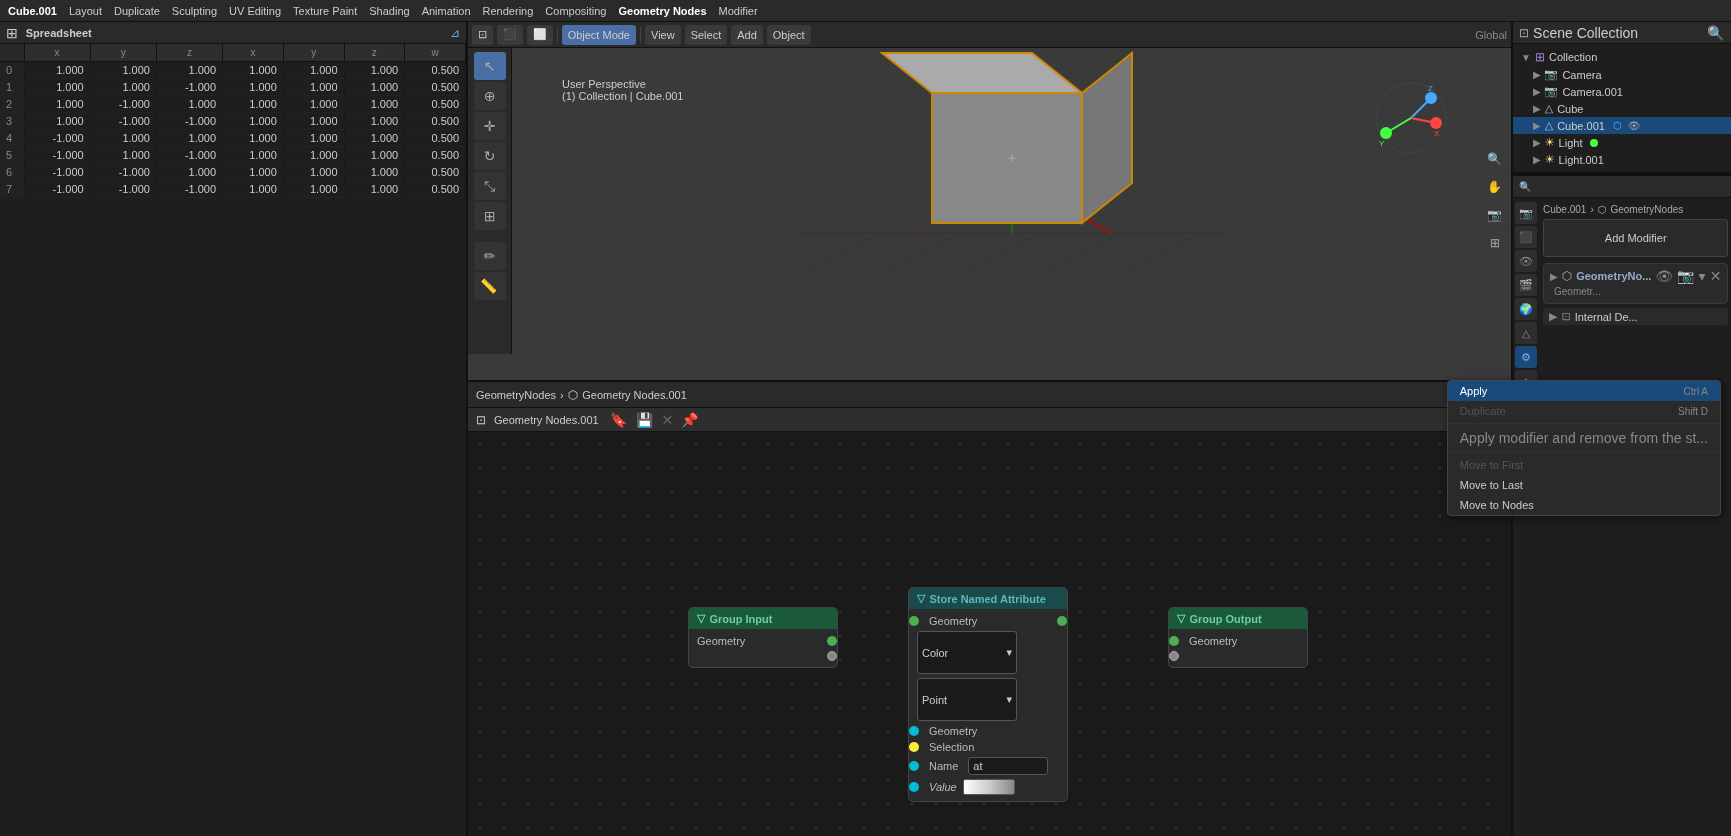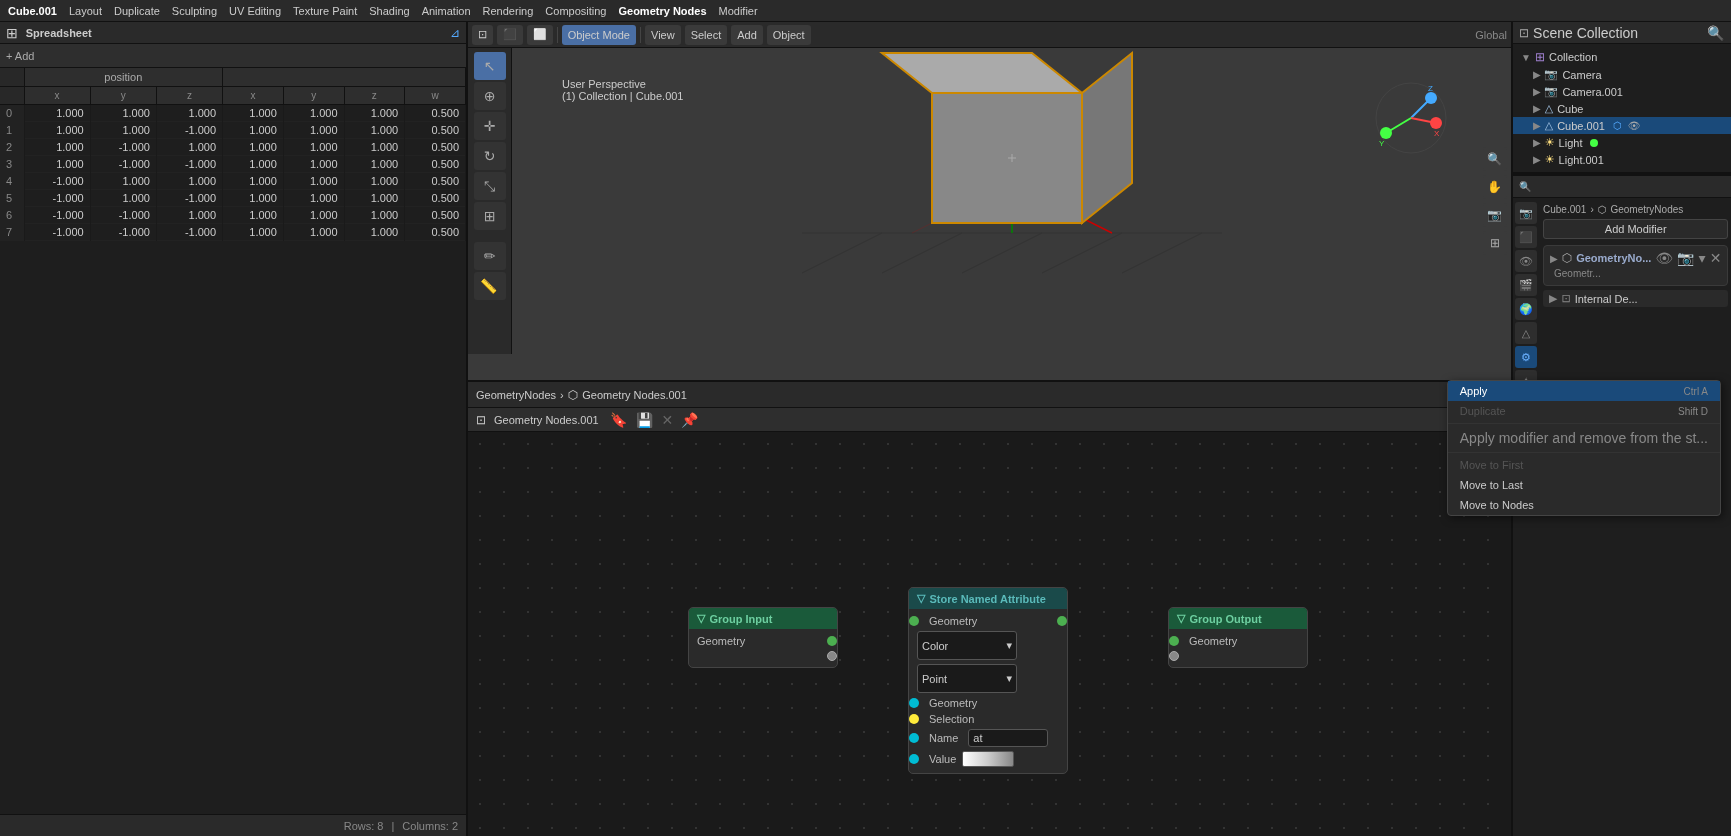--- a/index.html
+++ b/index.html
@@ -295,21 +295,21 @@
     .socket.green { background: #4caf50; }
     .socket.teal { background: #00bcd4; }
     .socket.yellow { background: #ffeb3b; }
     .socket.gray { background: #888; border: 1px solid #aaa; }
 
     .node-select {
       background: #1a1a1a;
       border: 1px solid #555;
       color: #ccc;
       font-size: 11px;
-      padding: 7px 4px;
+      padding: 14px 4px;
       width: 100px;
       border-radius: 3px;
       display: flex;
       align-items: center;
       justify-content: space-between;
     }
 
     .node-input-val {
       background: #1a1a1a;
       border: 1px solid #555;
@@ -500,31 +500,23 @@
 </div>
 
 <div class="main-layout">
 
   <div class="left-panel">
     <div class="spreadsheet-header">
       <span style="font-size:14px;">⊞</span>
       <span class="title">Spreadsheet</span>
       <span style="margin-left:auto; color:#5af; font-size:12px;">⊿</span>
     </div>
-    <div class="spreadsheet-toolbar">
-      <span style="color:#aaa;">+ Add</span>
-    </div>
     <div class="spreadsheet-table">
       <table>
         <thead>
-          <tr>
-            <th></th>
-            <th colspan="3" class="col-group-position">position</th>
-            <th colspan="4" class="col-group-position"></th>
-          </tr>
           <tr>
             <th></th>
             <th class="col-sub">x</th>
             <th class="col-sub">y</th>
             <th class="col-sub">z</th>
             <th class="col-sub">x</th>
             <th class="col-sub">y</th>
             <th class="col-sub">z</th>
             <th class="col-sub">w</th>
           </tr>
@@ -606,25 +598,20 @@
     <td>-1.000</td>
     <td>-1.000</td>
     <td>1.000</td>
     <td>1.000</td>
     <td>1.000</td>
     <td>0.500</td>
   </tr>
           </tbody>
       </table>
     </div>
-    <div class="spreadsheet-footer">
-      <span>Rows: 8</span>
-      <span style="margin: 0 8px;">|</span>
-      <span>Columns: 2</span>
-    </div>
   </div>
 
   <div class="center-panel">
 
     <div class="viewport">
 
       <div class="viewport-top-toolbar">
         <button class="vp-btn">⊡</button>
         <button class="vp-btn">⬛</button>
         <button class="vp-btn">⬜</button>
@@ -789,21 +776,21 @@
             <div class="node-row">
               <span class="socket teal" style="margin-left:-8px;"></span>
               <span style="margin-left:4px; margin-right:4px;">Name</span>
               <div class="node-input-val">
                 <span>at</span>
               </div>
             </div>
 
             <div class="node-row">
               <span class="socket teal" style="margin-left:-8px;"></span>
-              <span style="margin-left:4px; ">Value</span>
+              <span style="margin-left:4px; font-style:italic;">Value</span>
               <div class="color-preview"></div>
             </div>
           </div>
         </div>
 
         <div class="node-box" style="left:700px; top:175px; min-width:140px;">
           <div class="node-header green">
             <span>▽</span>
             <span>Group Output</span>
           </div>
@@ -895,21 +882,21 @@
 
         <div style="flex:1; padding:4px;">
 
           <div style="font-size:10px; color:#aaa; padding:2px 0 4px 0; display:flex; align-items:center; gap:4px;">
             <span>Cube.001</span>
             <span>›</span>
             <span>⬡</span>
             <span>GeometryNodes</span>
           </div>
 
-          <div style="background:#2a2a2a; border:1px solid #444; border-radius:3px; padding:3px 8px; margin-bottom:6px; cursor:pointer; text-align:center;">
+          <div style="background:#2a2a2a; border:1px solid #444; border-radius:3px; padding:12px 8px; margin-bottom:6px; cursor:pointer; text-align:center;">
             <span>Add Modifier</span>
           </div>
 
           <div class="modifier-item">
             <div class="modifier-item-header">
               <span style="color:#888; font-size:10px;">▶</span>
               <span style="color:#aaa; font-size:12px;">⬡</span>
               <span class="modifier-name">GeometryNo...</span>
               <span style="margin-left:auto; color:#888; font-size:14px;">👁</span>
               <span style="color:#888; font-size:14px;">📷</span>

